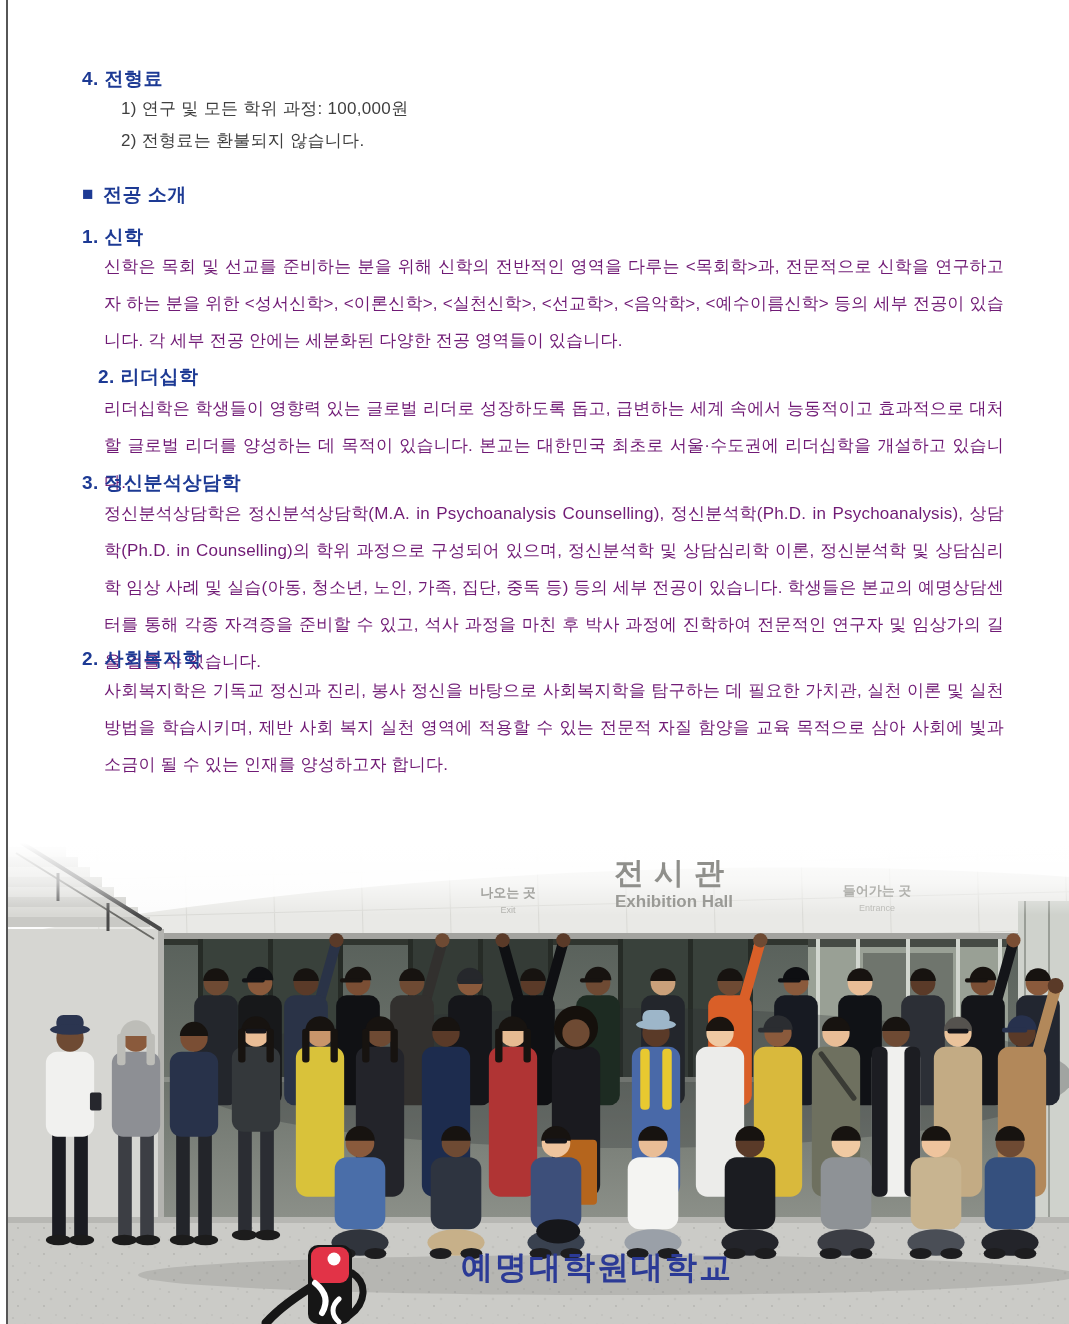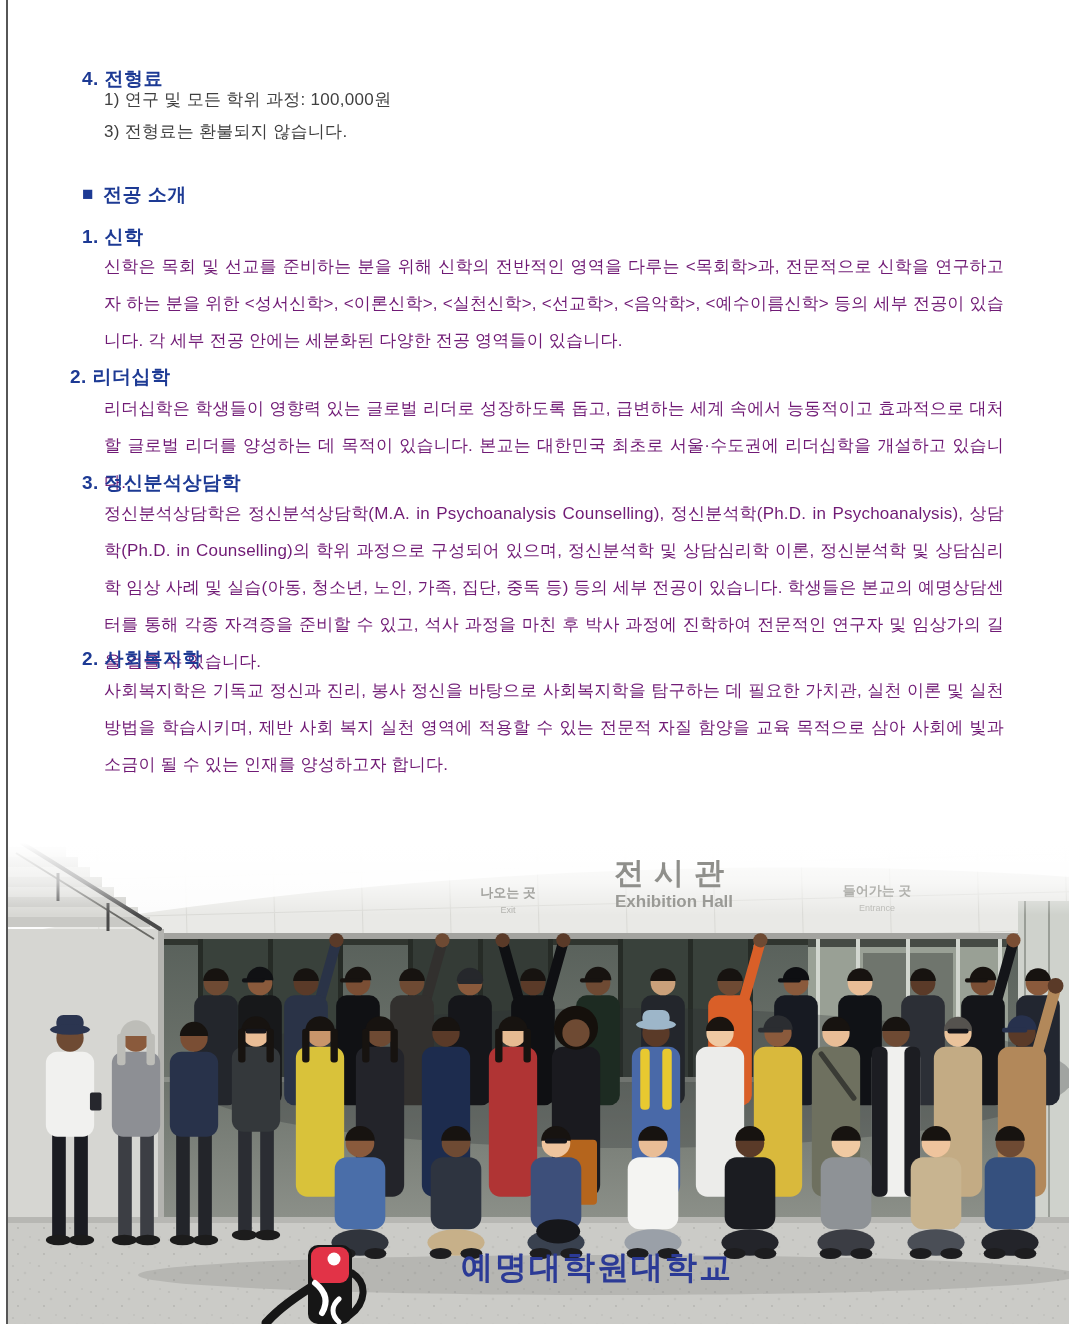--- a/index.html
+++ b/index.html
@@ -4,50 +4,50 @@
 <style>
   html,body{margin:0;padding:0;background:#9a9a9a;}
   .page{
     position:relative; width:1069px; height:1324px; background:#ffffff;
     overflow:hidden; font-family:"Liberation Sans","DejaVu Sans",sans-serif;
     margin:0 auto;
   }
   .left-rule{position:absolute;left:6px;top:0;width:2px;height:1324px;background:#565656;}
   .blue-h{position:absolute;color:#1d3a94;font-weight:700;font-size:19px;letter-spacing:.5px;white-space:nowrap;}
   .marker{display:inline-block;margin-right:9px;transform:translateY(-1px);}
-  .fee-item{position:absolute;left:104px;color:#3f3f3f;font-size:17px;letter-spacing:.3px;white-space:nowrap;}
+  .fee-item{position:absolute;left:121px;color:#3f3f3f;font-size:17px;letter-spacing:.3px;white-space:nowrap;margin-top:9px;}
   .para{
     position:absolute;left:104px;width:900px;color:#701a75;font-size:17px;
     line-height:37px;text-align:justify;letter-spacing:.2px;word-break:break-all;
   }
   .photo-wrap{position:absolute;left:8px;top:843px;width:847px;height:481px;}
   .logo-svg{position:absolute;left:258px;top:1245px;}
   .footer-text{position:absolute;left:397px;top:1247px;width:400px;text-align:center;}
   .uni-ko{font-size:32px;font-weight:800;color:#2b3a96;letter-spacing:2px;line-height:40px;}
   .uni-en{font-size:23px;font-weight:700;color:#2b3a96;letter-spacing:.4px;line-height:28px;margin-top:2px;white-space:nowrap;}
   svg text{font-family:"Liberation Sans","DejaVu Sans",sans-serif;}
 </style>
 </head>
 <body>
 
 <div class="page">
   <div class="left-rule"></div>
 
   <div class="blue-h" style="left:82px;top:66px">4. 전형료</div>
   <div class="fee-item" style="top:88px">1) 연구 및 모든 학위 과정: 100,000원</div>
-  <div class="fee-item" style="top:120px">3) 전형료는 환불되지 않습니다.</div>
+  <div class="fee-item" style="top:120px">2) 전형료는 환불되지 않습니다.</div>
 
   <div class="blue-h" style="left:82px;top:182px">
     <span class="marker">■</span><span>전공 소개</span>
   </div>
 
   <div class="blue-h" style="left:82px;top:224px">1. 신학</div>
   <div class="para" style="top:248px">신학은 목회 및 선교를 준비하는 분을 위해 신학의 전반적인 영역을 다루는 &lt;목회학&gt;과, 전문적으로 신학을 연구하고자 하는 분을 위한 &lt;성서신학&gt;, &lt;이론신학&gt;, &lt;실천신학&gt;, &lt;선교학&gt;, &lt;음악학&gt;, &lt;예수이름신학&gt; 등의 세부 전공이 있습니다. 각 세부 전공 안에는 세분화된 다양한 전공 영역들이 있습니다.</div>
 
-  <div class="blue-h" style="left:70px;top:364px">2. 리더십학</div>
+  <div class="blue-h" style="left:98px;top:364px">2. 리더십학</div>
   <div class="para" style="top:390px">리더십학은 학생들이 영향력 있는 글로벌 리더로 성장하도록 돕고, 급변하는 세계 속에서 능동적이고 효과적으로 대처할 글로벌 리더를 양성하는 데 목적이 있습니다. 본교는 대한민국 최초로 서울·수도권에 리더십학을 개설하고 있습니다.</div>
 
   <div class="blue-h" style="left:82px;top:470px">3. 정신분석상담학</div>
   <div class="para" style="top:495px">정신분석상담학은 정신분석상담학(M.A. in Psychoanalysis Counselling), 정신분석학(Ph.D. in Psychoanalysis), 상담학(Ph.D. in Counselling)의 학위 과정으로 구성되어 있으며, 정신분석학 및 상담심리학 이론, 정신분석학 및 상담심리학 임상 사례 및 실습(아동, 청소년, 노인, 가족, 집단, 중독 등) 등의 세부 전공이 있습니다. 학생들은 본교의 예명상담센터를 통해 각종 자격증을 준비할 수 있고, 석사 과정을 마친 후 박사 과정에 진학하여 전문적인 연구자 및 임상가의 길을 걸을 수 있습니다.</div>
 
   <div class="blue-h" style="left:82px;top:646px">2. 사회복지학</div>
   <div class="para" style="top:672px">사회복지학은 기독교 정신과 진리, 봉사 정신을 바탕으로 사회복지학을 탐구하는 데 필요한 가치관, 실천 이론 및 실천 방법을 학습시키며, 제반 사회 복지 실천 영역에 적용할 수 있는 전문적 자질 함양을 교육 목적으로 삼아 사회에 빛과 소금이 될 수 있는 인재를 양성하고자 합니다.</div>
 
   <div class="photo-wrap">
     <svg width="1061" height="481" viewBox="0 0 1061 481">

